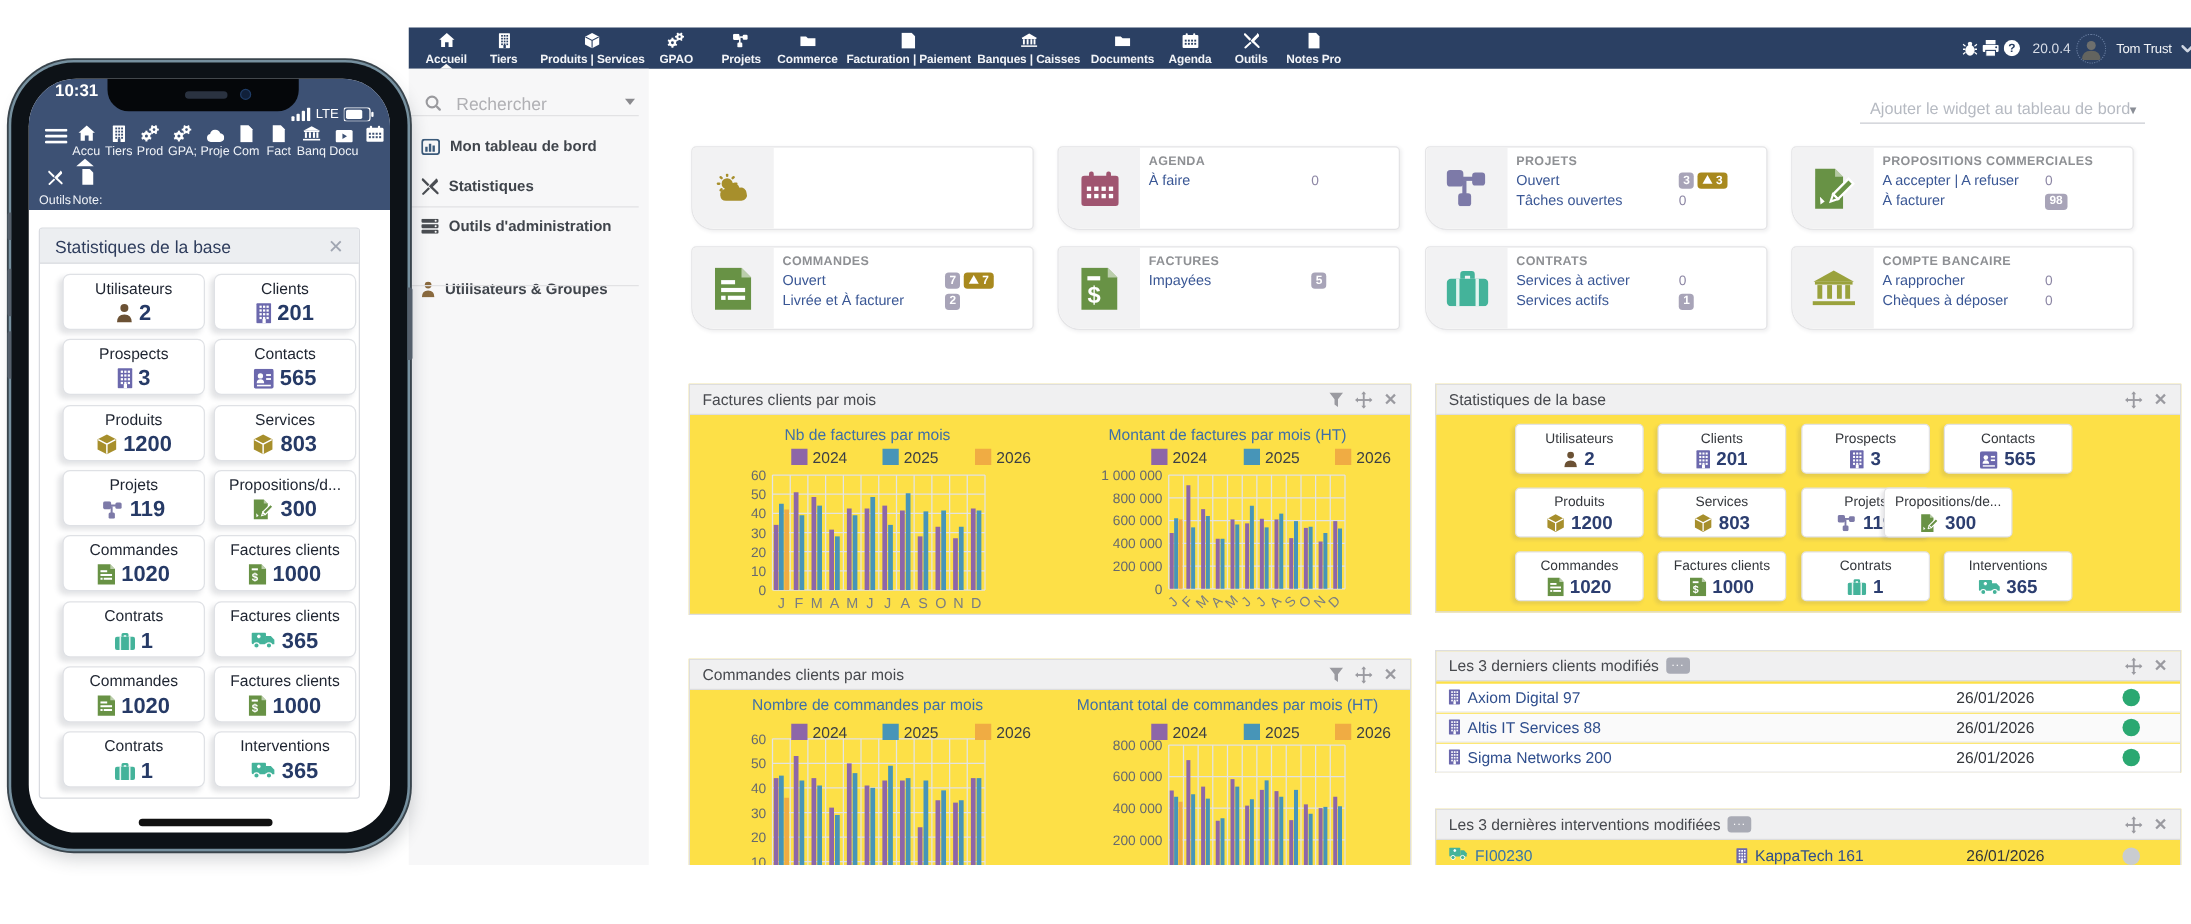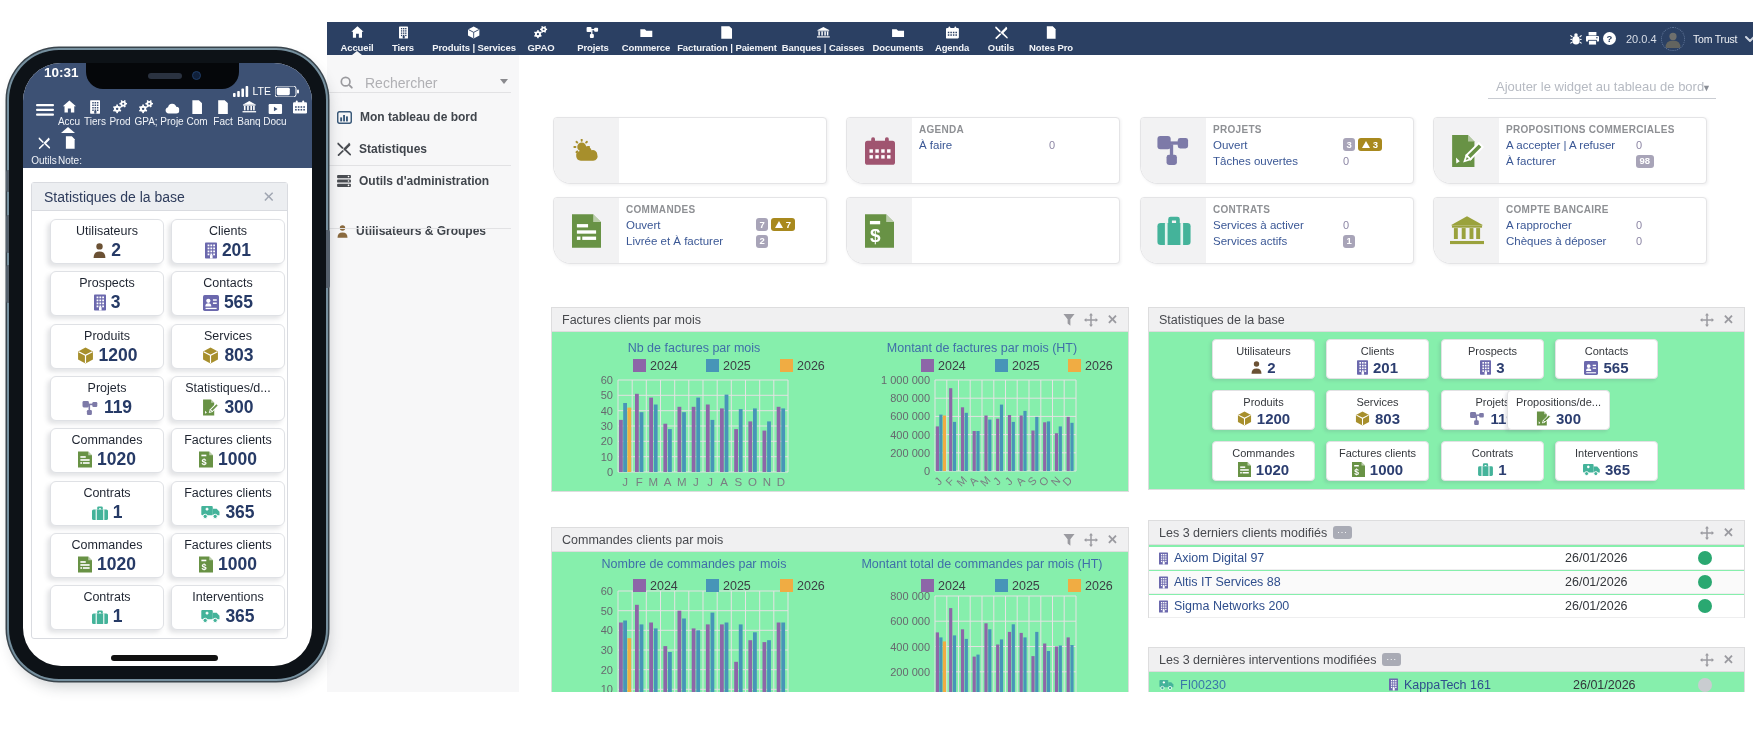--- a/index.html
+++ b/index.html
@@ -16,30 +16,30 @@
 #addwidget{position:absolute;left:1488px;top:76px;width:228px;border-bottom:1px solid #c9ccd2;color:#b6bac2;font-size:13px;padding:3px 4px 4px 8px}
 .ibox{position:absolute;width:274px;height:67px;background:#fff;border:1px solid #e4e4e6;border-radius:4px 4px 4px 18px;box-shadow:1px 1px 3px rgba(60,60,80,.08);display:flex;overflow:hidden}
 .ibox .iiz{width:65px;background:#f2f2f3;display:flex;align-items:center;justify-content:center;flex:none}
 .ibox .ibody{padding:6px 8px 0 7px;width:100%;position:relative}
 .ibox .ititle{font-size:10px;font-weight:bold;color:#8e9094;letter-spacing:.3px;white-space:nowrap}
 .ibox .iline{font-size:11.5px;color:#3a5795;margin-top:2.5px;height:14px;line-height:14px;white-space:nowrap}
 .ibox .ival{position:absolute;font-size:11px;color:#8d87a5}
 .badge{display:inline-block;min-width:10px;text-align:center;background:#a8a4b8;color:#fff;font-size:9.5px;font-weight:bold;border-radius:3px;padding:1.5px 3.5px;line-height:10px;vertical-align:1px}
 .badge.gold{background:#a8891e}
 .wtri{display:inline-block;width:0;height:0;border-left:4.5px solid transparent;border-right:4.5px solid transparent;border-bottom:7.5px solid #fff;margin-right:3px;vertical-align:0px}
-.panel{position:absolute;background:#86efac;border:1px solid #ddddde;}
+.panel{position:absolute;background:#fde047;border:1px solid #ddddde;}
 .phead{height:24px;background:#f0f0f1;border-bottom:1px solid #ddddde;display:flex;align-items:center;padding:0 10px;font-size:12.5px;color:#47494e}
 .phicons{margin-left:auto;display:flex;align-items:center;gap:9px}
 .pclose{color:#9a9aa0;font-size:13px;font-weight:bold}
 .chip{display:inline-block;background:#a9abb5;border-radius:3px;color:#fff;font-size:9px;line-height:5px;padding:2px 4px 6px;margin-left:6px;letter-spacing:1px}
 .sbox{position:absolute;width:103px;height:40px;background:#fff;border:1px solid #e2e2e4;border-radius:4px;box-shadow:-2px 2px 3px rgba(90,90,110,.14);text-align:center}
 .sbox .slab{font-size:11px;color:#34373c;margin-top:5px;white-space:nowrap;overflow:hidden}
 .sbox .snum{font-size:15px;font-weight:bold;color:#2c3e70;margin-top:2px;display:flex;align-items:center;justify-content:center;gap:5px}
 .lrow{position:absolute;display:flex;align-items:center;font-size:12.5px;color:#33363b}
-.lrow a{color:#2f4e8d;text-decoration:none;display:flex;align-items:center;gap:6px}
+.lrow a{color:#2f4e8d;text-decoration:none;display:flex;align-items:flex-start;gap:6px}
 .dot{width:14px;height:14px;border-radius:50%;background:#2aa871}
 #phone{position:absolute;left:9px;top:50px;width:317px;height:629px;background:#0d1217;border-radius:50px;box-shadow:0 0 0 2px #76909f,0 0 0 3.5px #39444c,3px 8px 14px rgba(40,50,60,.22)}
 #pscreen{position:absolute;left:14px;top:13px;width:289px;height:603px;border-radius:38px;background:#fff;overflow:hidden}
 #pheader{position:absolute;left:0;top:0;width:100%;height:105px;background:#3d5174}
 #pnotch{position:absolute;left:63px;top:0;width:153px;height:26px;background:#05070a;border-radius:0 0 17px 17px}
 .pstat{position:absolute;color:#fff;font-weight:bold;font-size:13.5px}
 .pmi{position:absolute;transform:translateX(-50%);text-align:center;color:#fff}
 .pmi .plab{font-size:10px;margin-top:2px;color:#f0f3f8;white-space:nowrap}
 #pwidget{position:absolute;left:8px;top:119px;width:257px;border:1px solid #d9dbe0;border-radius:3px;background:#fff;height:457px}
 #pwhead{height:28px;background:#eceef1;border-bottom:1px solid #d9dbe0;display:flex;align-items:center;padding:0 12px;font-size:14px;color:#2e3c5c}
@@ -399,20 +399,24 @@
       </div>
     </div>
 <div class="ibox" style="left:846px;top:197px">
       <div class="iiz">
         <svg width="29" height="34" viewBox="0 0 13 15" style="" xmlns="http://www.w3.org/2000/svg">
           <path fill="#689245" d="M0 0 H9.5 L13 3.5 V15 H0 Z"></path>
           <path fill="#fff" opacity=".55" d="M9.5 0 L13 3.5 H9.5 Z"></path>
           <rect x="2.2" y="3" width="4.6" height="1.5" fill="#fff"></rect>
           <text x="4.6" y="12.6" font-size="8.5" font-weight="bold" fill="#fff" text-anchor="middle">$</text>
         </svg>
+      </div>
+      <div class="ibody">
+        <div class="ititle">FACTURES</div>
+        <div class="iline">Impayées<span class="ival" style="left:137px"><span class="badge">5</span></span></div>
       </div>
     </div>
 <div class="ibox" style="left:1140px;top:197px">
       <div class="iiz">
         <svg width="34" height="29" viewBox="0 0 16 14" style="" xmlns="http://www.w3.org/2000/svg">
           <g fill="#44b39a">
             <rect x="0" y="3.4" width="16" height="10.6" rx="1.6"></rect>
             <path d="M5.2 3.4 V1.6 Q5.2 .4 6.4 .4 H9.6 Q10.8 .4 10.8 1.6 V3.4 H9 V2.2 H7 V3.4 Z"></path>
           </g>
           <rect x="3.6" y="3.4" width="1.3" height="10.6" fill="#fff" opacity=".85"></rect>
@@ -1423,21 +1427,21 @@
                 <rect x="9.8" y="1" width="5" height="5" rx="1.2"></rect>
                 <rect x="4.4" y="9" width="5" height="5" rx="1.2"></rect>
                 <rect x="5.6" y="2.6" width="6" height="1.6"></rect>
                 <rect x="6" y="4" width="1.6" height="6.4"></rect>
               </g>
             </svg>
             <span>119</span>
           </div>
         </div>
         <div class="pbox" style="left:148px;top:313px">
-          <div class="plab2">Statistiques/d...</div>
+          <div class="plab2">Propositions/d...</div>
           <div class="pnum">
             <svg width="17" height="17" viewBox="0 0 16 15" style="" xmlns="http://www.w3.org/2000/svg">
               <path fill="#689245" d="M1 0 H8.5 L11.5 3 V15 H1 Z"></path>
               <path fill="#fff" opacity=".5" d="M8.5 0 L11.5 3 H8.5 Z"></path>
               <g transform="rotate(45 11 8)">
                 <rect x="9.8" y="3.2" width="2.6" height="8.2" fill="#689245" stroke="#fff" stroke-width=".9"></rect>
                 <path d="M9.8 11.4 H12.4 L11.1 14 Z" fill="#689245" stroke="#fff" stroke-width=".8"></path>
               </g>
               <path d="M2.8 10.5 L4.6 12.3 L3 13.4 Z" fill="#fff"></path>
             </svg>

